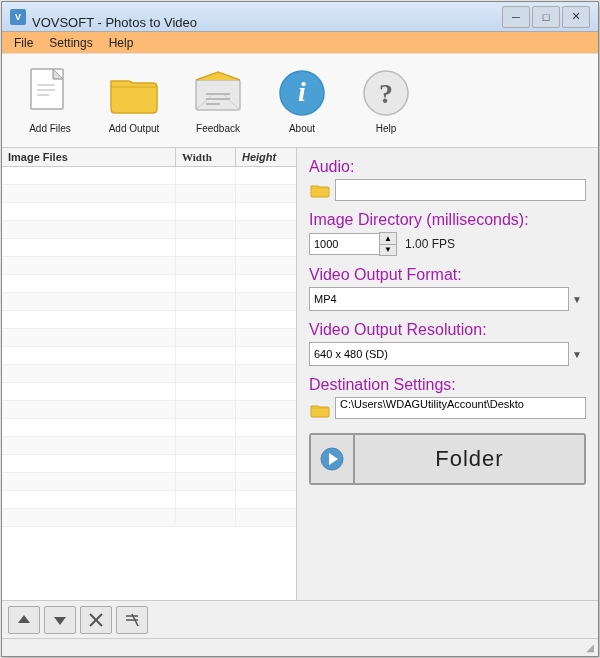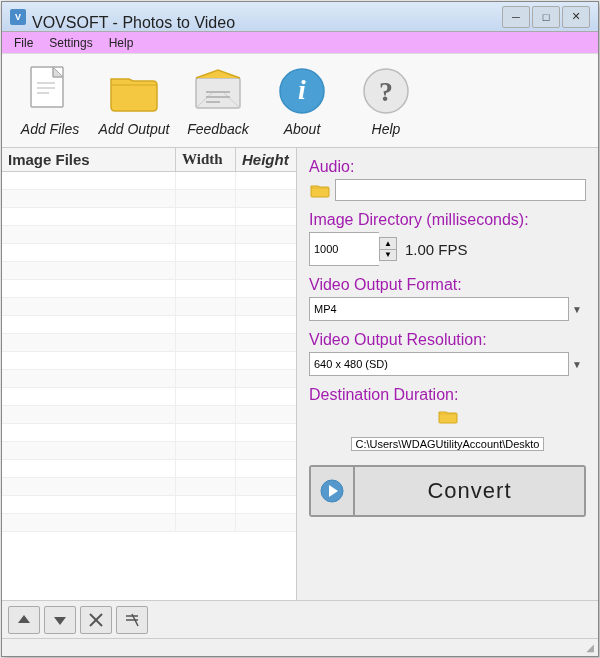--- a/index.html
+++ b/index.html
@@ -40,21 +40,21 @@
       background: #4a8cc9;
       border-radius: 2px;
       display: flex;
       align-items: center;
       justify-content: center;
       color: white;
       font-size: 10px;
       font-weight: bold;
     }
     .titlebar-title {
-      font-size: 16px;
+      font-size: 13px;
       color: #222;
       flex: 1;
       margin-top: 12px;
     }
     .titlebar-buttons {
       display: flex;
       gap: 2px;
     }
     .titlebar-btn {
       width: 28px;
@@ -64,21 +64,21 @@
       border-radius: 2px;
       display: flex;
       align-items: center;
       justify-content: center;
       font-size: 11px;
       cursor: pointer;
       color: #333;
     }
     
     .menubar {
-      background: #f0abfc;
+      background: #fdba74;
       height: 22px;
       display: flex;
       align-items: center;
       padding: 0 4px;
       border-bottom: 1px solid #ddd;
     }
     .menubar-item {
       padding: 2px 8px;
       font-size: 12px;
       cursor: pointer;
@@ -108,24 +108,23 @@
     }
     .toolbar-btn-icon {
       width: 52px;
       height: 52px;
       margin-bottom: 4px;
       display: flex;
       align-items: center;
       justify-content: center;
     }
     .toolbar-btn-label {
-      font-size: 14px;
+      font-size: 10px;
       color: #222;
       text-align: center;
-      font-style: italic;
     }
     
     .main-area {
       display: flex;
       flex: 1;
       overflow: hidden;
     }
     
     .file-list-panel {
       width: 295px;
@@ -134,21 +133,21 @@
       flex-direction: column;
       background: white;
     }
     .file-list-header {
       display: flex;
       border-bottom: 1px solid #ccc;
       background: #f5f5f5;
     }
     .file-list-col {
       padding: 3px 6px;
-      font-size: 15px;
+      font-size: 11px;
       font-weight: bold;
       color: #333;
       border-right: 1px solid #ccc;
     }
     .file-list-col.name { flex: 1; }
     .file-list-col.width { width: 60px; font-family: Liberation Serif, serif; }
     .file-list-col.height { width: 60px; border-right: none; font-style: italic; }
     .file-list-body {
       flex: 1;
       overflow-y: auto;
@@ -211,21 +210,21 @@
     }
     .spinner-wrap {
       display: flex;
       align-items: center;
     }
     .spinner-input {
       width: 70px;
       height: 22px;
       border: 1px solid #aaa;
       border-right: none;
-      padding: 16px 4px;
+      padding: 4px 4px;
       font-size: 11px;
       background: white;
     }
     .spinner-btns {
       display: flex;
       flex-direction: column;
       border: 1px solid #aaa;
     }
     .spinner-btn {
       width: 16px;
@@ -234,21 +233,21 @@
       border: none;
       display: flex;
       align-items: center;
       justify-content: center;
       font-size: 8px;
       cursor: pointer;
       line-height: 1;
     }
     .spinner-btn + .spinner-btn { border-top: 1px solid #aaa; }
     .fps-label {
-      font-size: 15px;
+      font-size: 12px;
       color: #222;
     }
     .select-wrap {
       position: relative;
     }
     .settings-select {
       width: 260px;
       height: 24px;
       border: 1px solid #aaa;
       background: white;
@@ -262,23 +261,22 @@
       position: absolute;
       right: 4px;
       top: 50%;
       transform: translateY(-50%);
       font-size: 10px;
       color: #555;
       pointer-events: none;
     }
     .dest-row {
       display: flex;
-      align-items: center;
-      gap: 12px;
-      flex-direction: column;
+      align-items: flex-end;
+      gap: 4px;
     }
     .dest-input {
       flex: 1;
       height: 22px;
       border: 1px solid #aaa;
       background: white;
       padding: 0 4px;
       font-size: 11px;
       overflow: hidden;
       white-space: nowrap;
@@ -612,40 +610,40 @@
           <select class="settings-select">
             <option>640 x 480 (SD)</option>
             <option>1280 x 720 (HD)</option>
             <option>1920 x 1080 (FHD)</option>
           </select>
           <span class="select-arrow">▼</span>
         </div>
       </div>
 
       <div>
-        <div class="settings-label">Destination Duration:</div>
+        <div class="settings-label">Destination Settings:</div>
         <div class="dest-row">
           <div class="folder-icon-small">
             <svg width="20" height="16" viewBox="0 0 20 16">
               <path d="M1,4 L1,14 Q1,15 2,15 L18,15 Q19,15 19,14 L19,6 Q19,5 18,5 L10,5 L8,4 Z" fill="#f5c842" stroke="#d4a820" stroke-width="1"></path>
               <path d="M1,6 L19,6" stroke="#d4a820" stroke-width="0.5"></path>
             </svg>
           </div>
           <div class="dest-input">C:\Users\WDAGUtilityAccount\Deskto</div>
         </div>
       </div>
 
       <div class="convert-section">
         <button class="convert-arrow-btn">
           <svg width="24" height="24" viewBox="0 0 24 24">
             <circle cx="12" cy="12" r="11" fill="#5599cc" stroke="#4488bb" stroke-width="1"></circle>
             <polygon points="9,6 18,12 9,18" fill="white"></polygon>
           </svg>
         </button>
-        <button class="convert-btn">Convert</button>
+        <button class="convert-btn">Folder</button>
       </div>
     </div>
   </div>
 
   <div class="bottom-toolbar">
     <button class="bottom-btn">
       <svg width="16" height="16" viewBox="0 0 16 16">
         <polygon points="8,3 14,11 2,11" fill="#555"></polygon>
       </svg>
     </button>

